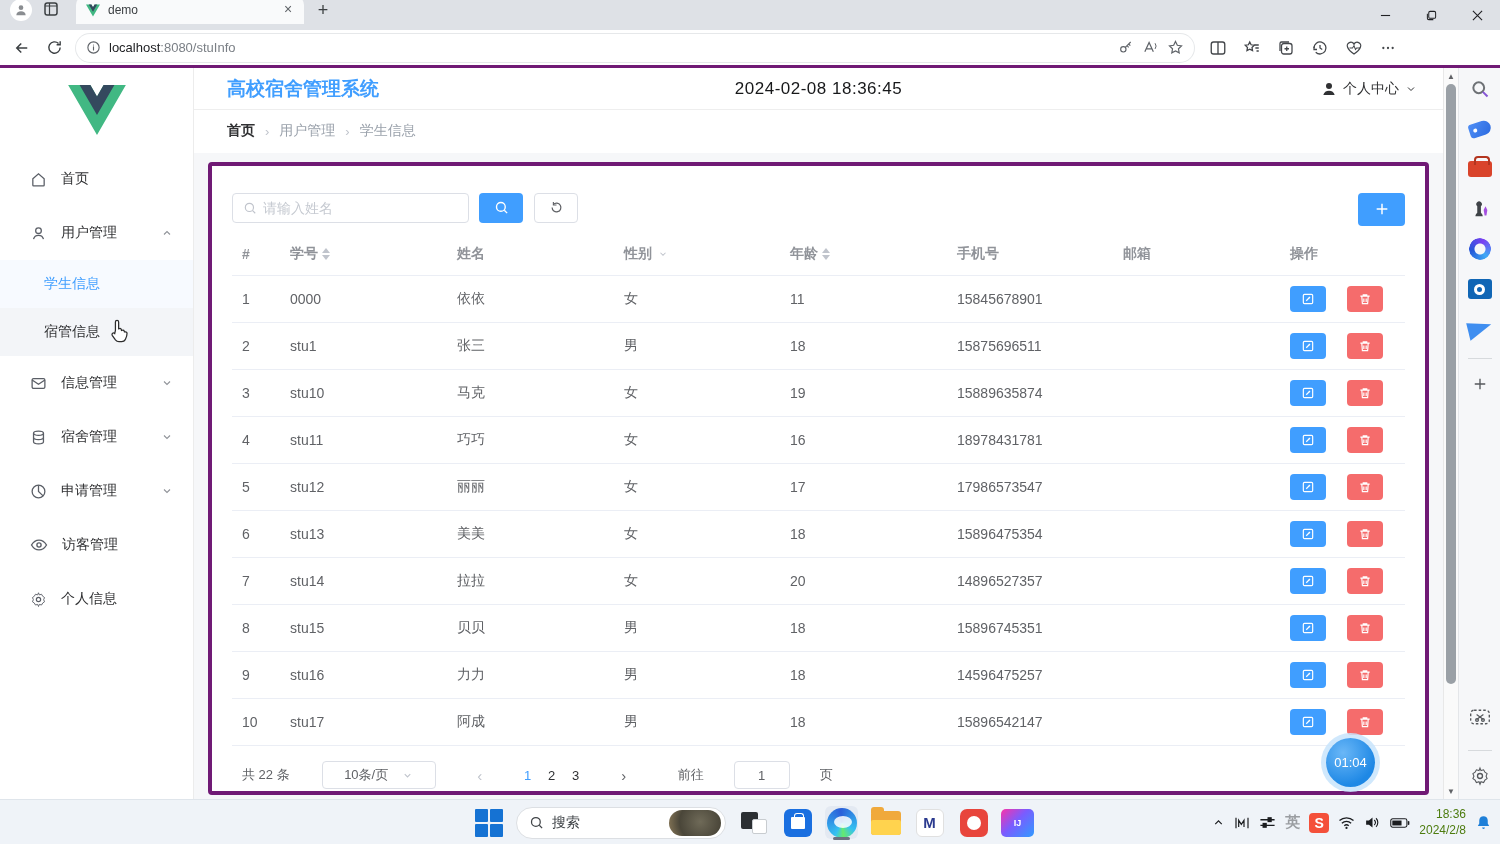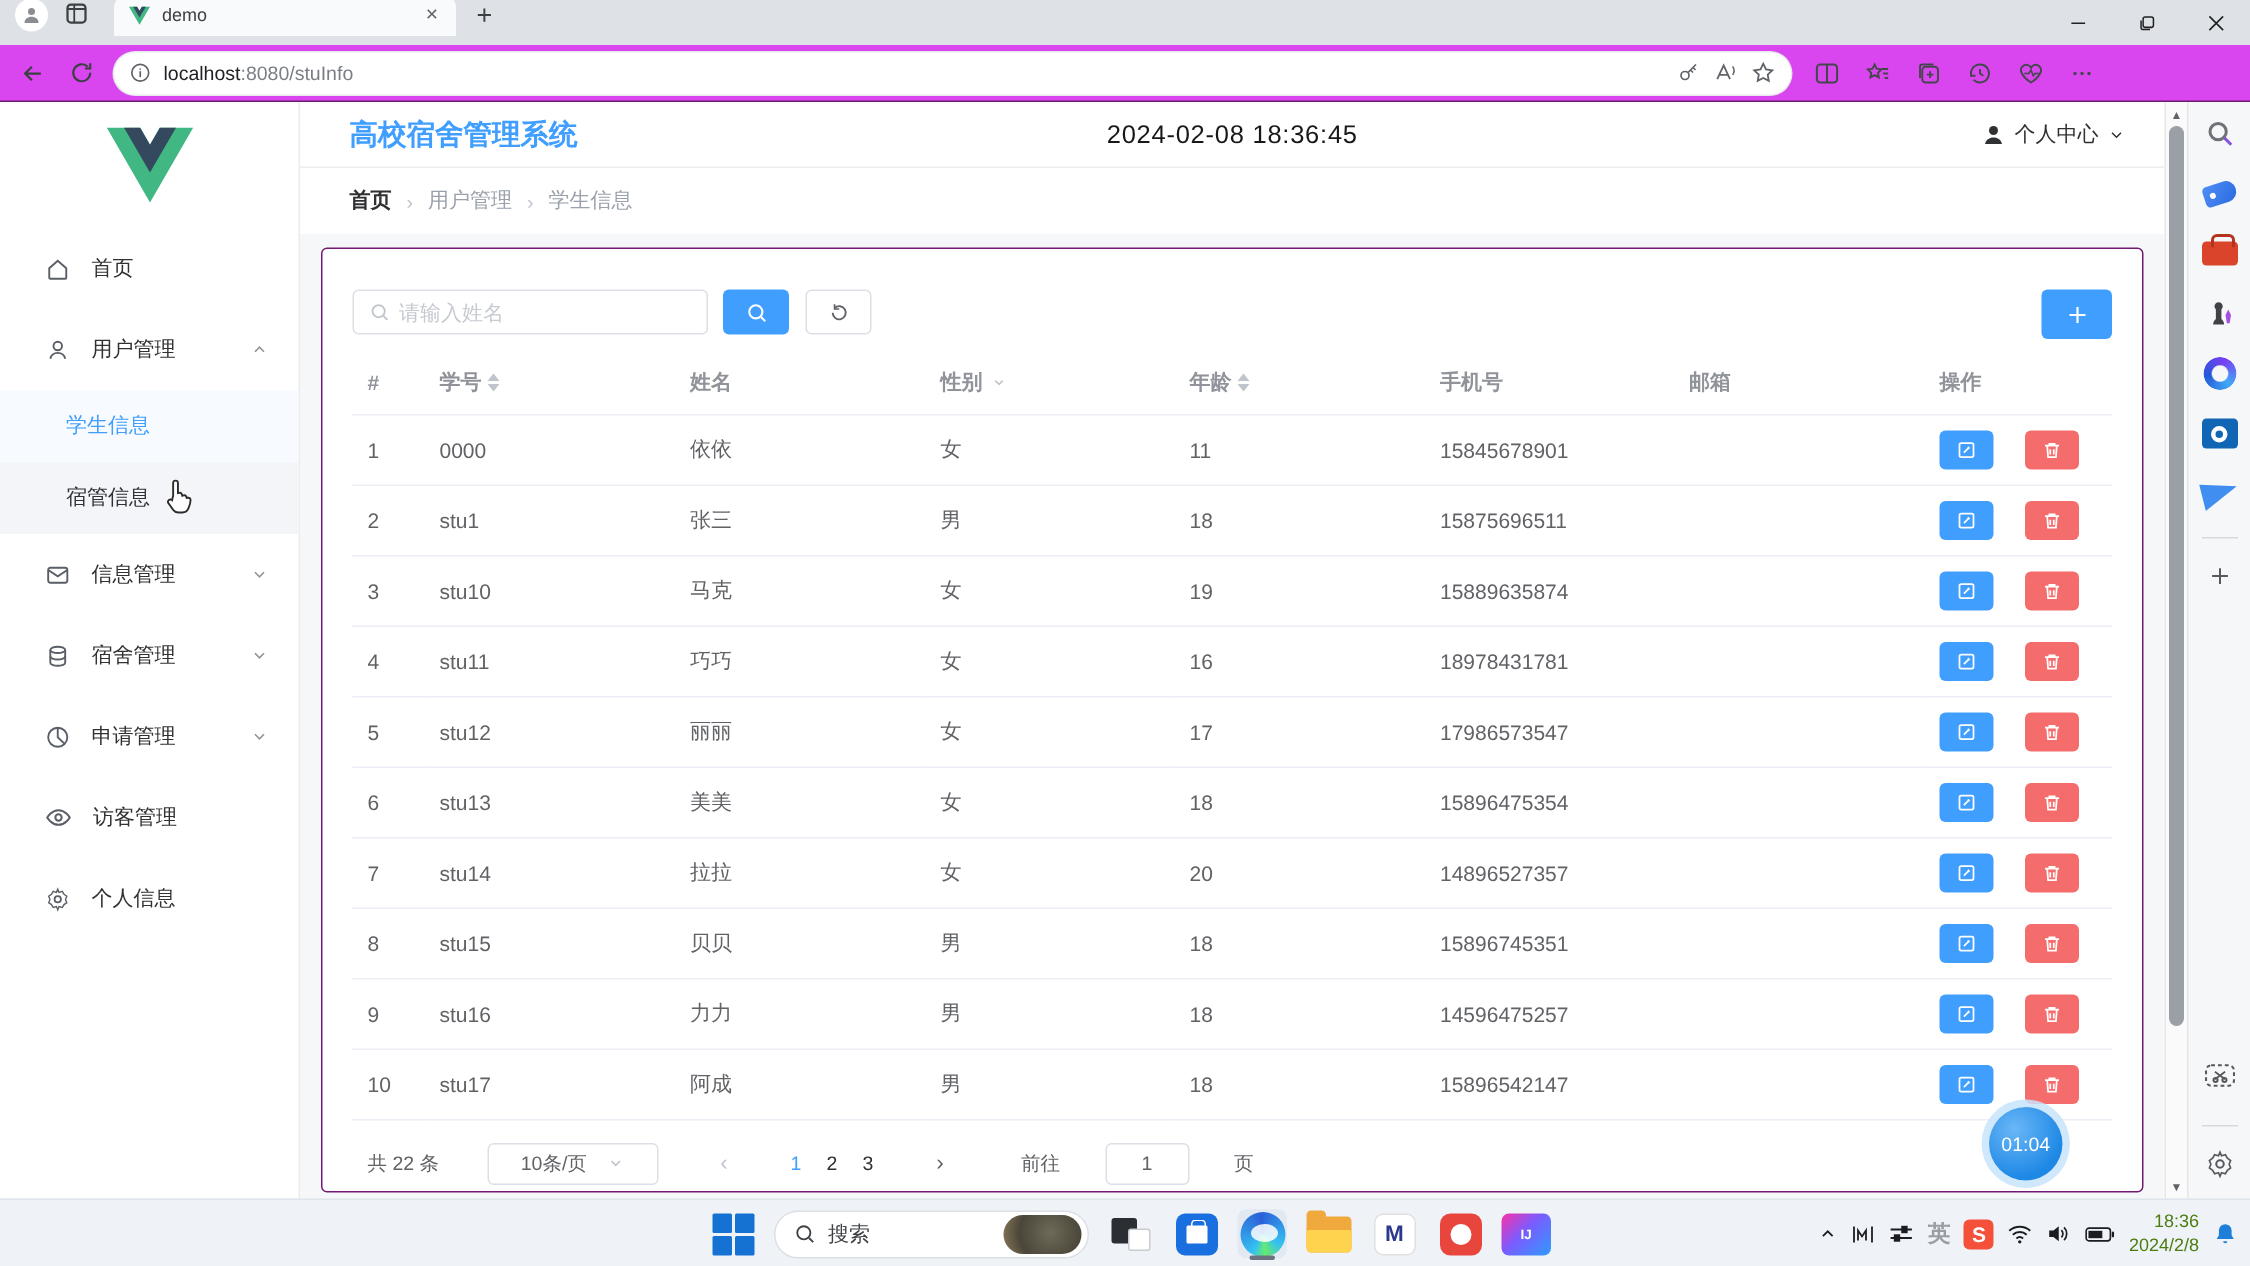--- a/index.html
+++ b/index.html
@@ -12,21 +12,21 @@
   .tb-top { display:flex; align-items:center; height:40px; }
   .profile-btn { width:22px; height:22px; border-radius:50%; background:#fff; margin:0 10px 0 10px; display:flex; align-items:center; justify-content:center; align-self:center;}
   .tabactions-btn { width:20px; height:20px; margin-right:14px; align-self:center; }
   .tab { width:228px; height:28px; background:#f9fafb; border-radius:9px 9px 0 0; display:flex; align-items:center; padding:0 8px 0 10px; gap:8px; }
   .tab-title { font-size:12px; color:#3c4043; flex:1; }
   .tab-close { color:#5f6368; font-size:14px; width:16px; height:16px; line-height:15px; text-align:center; border-radius:4px; }
   .newtab-btn { width:26px; height:26px; align-self:center; margin-left:6px; color:#3c4043; font-size:18px; display:flex; align-items:center; justify-content:center; }
   .win-controls { position:absolute; right:0; top:0; display:flex; height:30px; }
   .win-btn { width:46px; height:30px; display:flex; align-items:center; justify-content:center; color:#202124; }
 
-  .toolbar { height:38px; background:#d946ef; border-bottom:1px solid #701a75; display:flex; align-items:center; padding:0 8px; gap:4px; }
+  .toolbar { height:38px; background:#ffffff; border-bottom:3px solid #701a75; display:flex; align-items:center; padding:0 8px; gap:4px; }
   .nav-btn { width:28px; height:28px; display:flex; align-items:center; justify-content:center; border-radius:6px; color:#46494d; }
   .addressbar { flex:0 0 1118px; height:28px; background:#ffffff; border-radius:14px; display:flex; align-items:center; padding:0 10px; gap:8px; box-shadow:0 0 0 1px #e6e8ea; margin-left:4px;}
   .url { font-size:13px; color:#202124; flex:1; }
   .url .path { color:#7a7f85; }
   .ab-icon { color:#5f6368; }
   .tb-icons { display:flex; align-items:center; gap:6px; margin-left:6px;}
   .tb-icon { width:28px; height:28px; display:flex; align-items:center; justify-content:center; color:#44474b; }
 
   
   .content { display:flex; height:731px; background:#fff; }
@@ -56,21 +56,21 @@
   .main-header { height:44px; background:#fff; display:flex; align-items:center; padding:0 26px 0 33px; position:relative; border-bottom:1px solid #eeeeee; }
   .app-title { color:#409EFF; font-weight:bold; font-size:19px; }
   .header-time { position:absolute; left:0; right:0; text-align:center; font-size:17px; color:#17181a; font-weight:500; letter-spacing:.5px; }
   .user-menu { margin-left:auto; display:flex; align-items:center; gap:6px; color:#303133; z-index:2; }
   .breadcrumb { height:44px; background:#fff; display:flex; align-items:center; padding:0 33px; gap:10px; font-size:14px; }
   .bc-first { font-weight:bold; color:#303133; }
   .bc-sep { color:#c0c4cc; font-size:13px; }
   .bc-item { color:#9aa1ab; }
 
   .content-area { flex:1; padding:9px 14px 4px; }
-  .panel { background:#fff; border:1px solid #701a75; border-radius:4px; height:100%; padding:27px 20px 0; position:relative; }
+  .panel { background:#fff; border:4px solid #701a75; border-radius:4px; height:100%; padding:27px 20px 0; position:relative; }
 
   .panel-toolbar { display:flex; align-items:flex-start; margin-bottom:8px; }
   .search-input { width:237px; height:30px; border:1px solid #dcdfe6; border-radius:4px; display:flex; align-items:center; padding:0 10px; gap:6px; color:#c0c4cc; background:#fff;}
   .search-input input { border:none; outline:none; flex:1; font-size:14px; font-family:inherit; color:#606266; }
   .search-input input::placeholder { color:#c6cad1; }
   .btn { border:none; border-radius:4px; display:flex; align-items:center; justify-content:center; cursor:pointer; }
   .search-btn { width:44px; height:30px; background:#409EFF; color:#fff; margin-left:10px; }
   .refresh-btn { width:44px; height:30px; background:#fff; border:1px solid #dcdfe6; color:#606266; margin-left:11px; }
   .add-btn { width:47px; height:33px; background:#409EFF; color:#fff; margin-left:auto; font-size:18px; }
 

